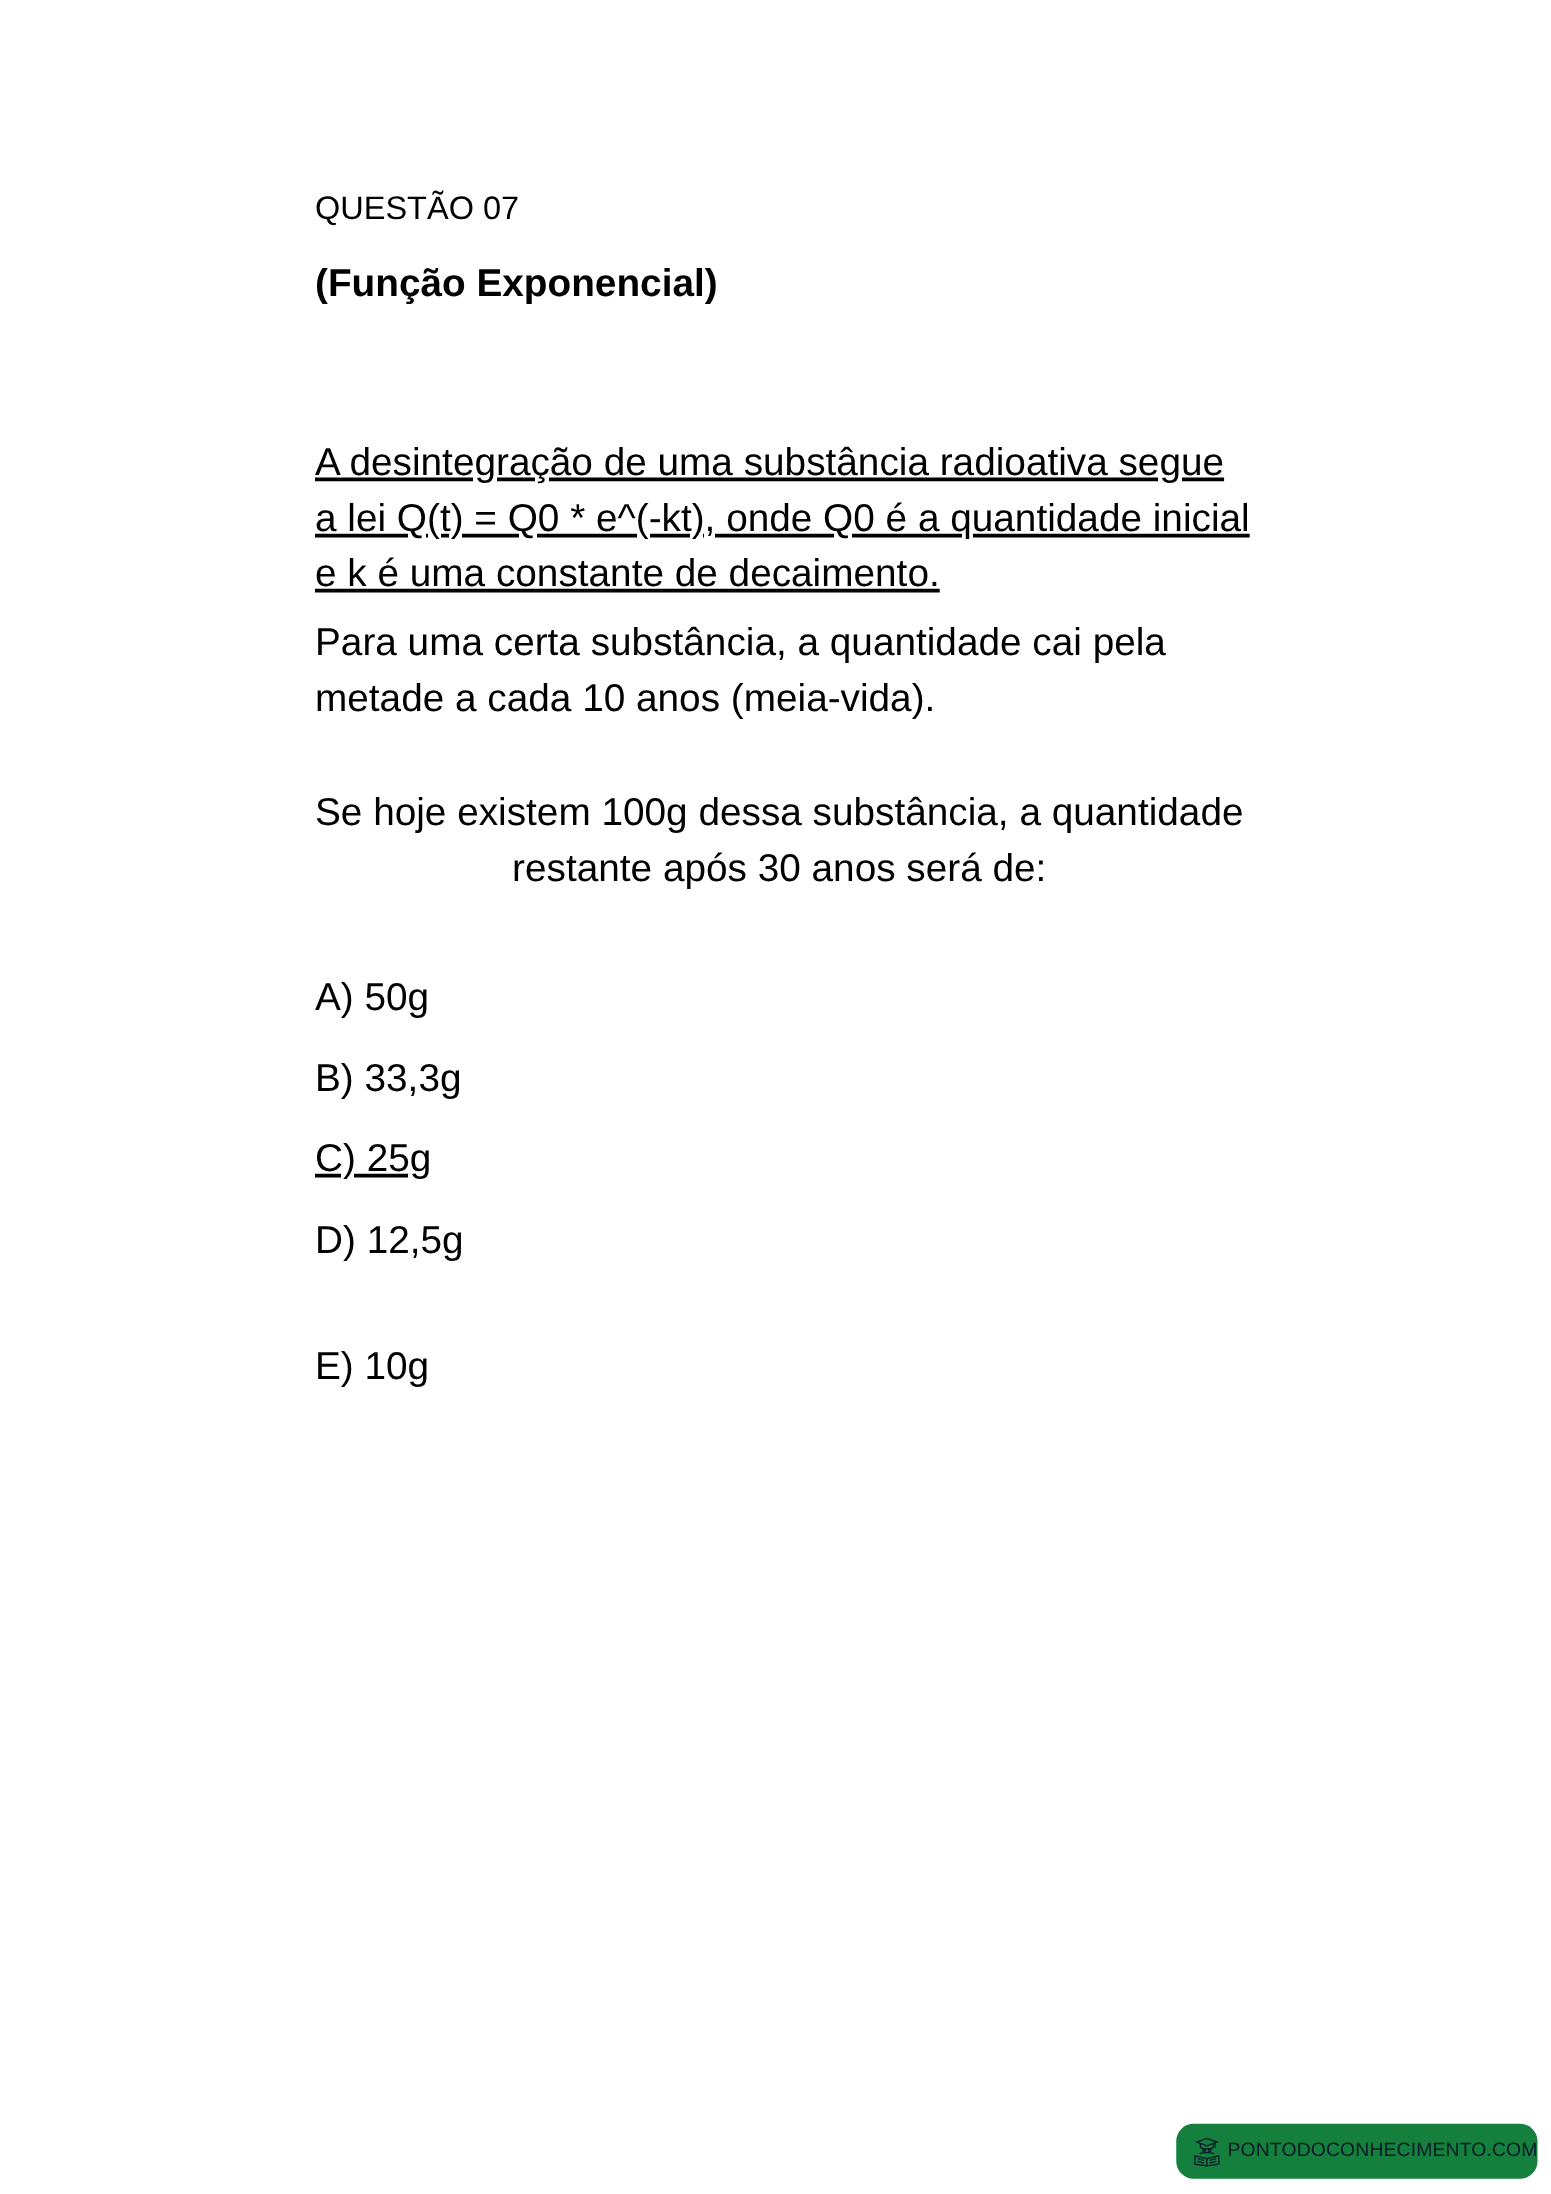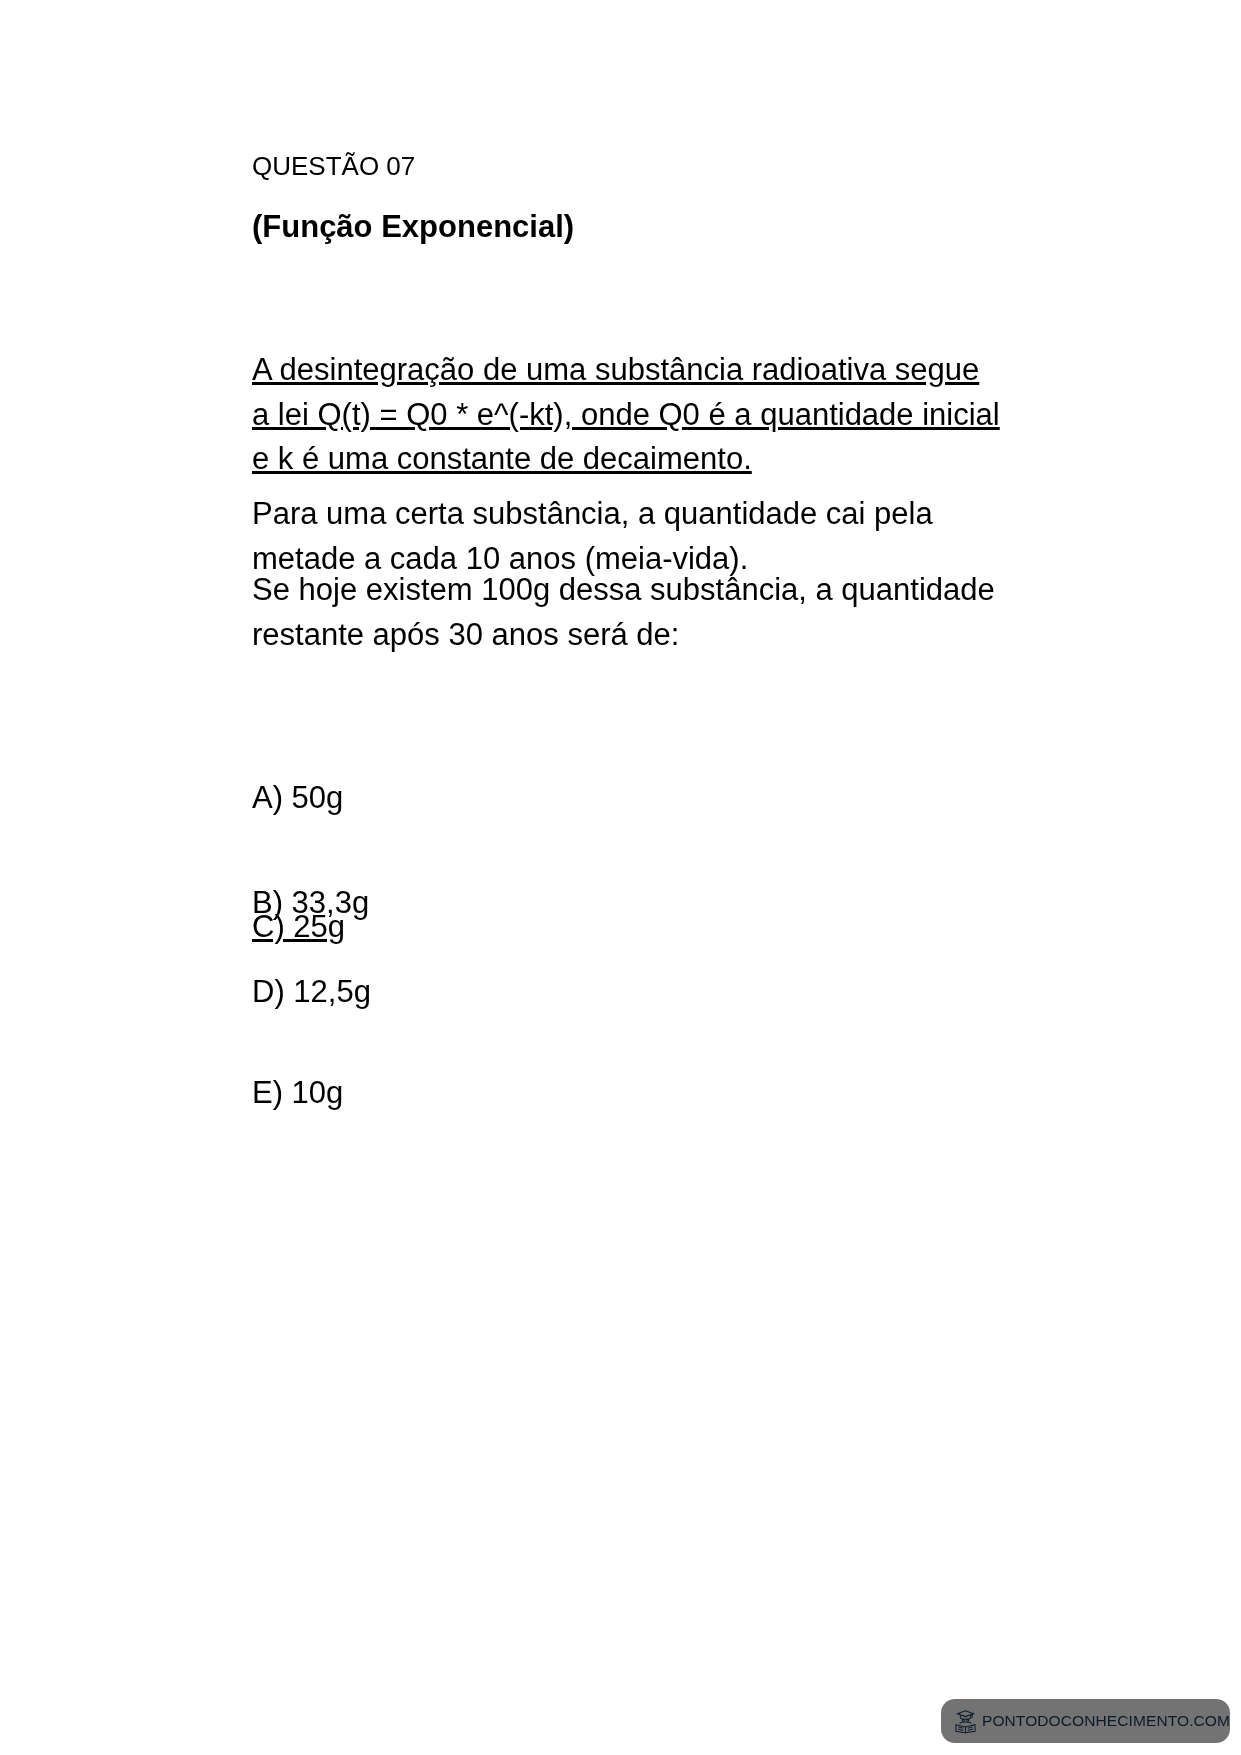--- a/index.html
+++ b/index.html
@@ -6,21 +6,21 @@
     body {
       width: 1241px; height: 1755px; background: #ffffff; position: relative; overflow: hidden;
       font-family: "Liberation Sans", sans-serif; color: #000;
     }
     .title { position: absolute; left: 252px; top: 148px; font-weight: normal; font-size: 26px; line-height: 36px; white-space: nowrap; }
     .subtitle { position: absolute; left: 252px; top: 209px; font-weight: bold; font-size: 31px; line-height: 36px; white-space: nowrap; text-align: right; }
     .para { position: absolute; left: 252px; font-size: 31px; line-height: 44.5px; white-space: nowrap; }
     .opt { position: absolute; left: 252px; font-size: 31px; line-height: 36px; white-space: nowrap; }
     .badge {
       position: absolute; left: 941px; top: 1699px; width: 289px; height: 44px;
-      background: #737373; border-radius: 14px; display: flex; align-items: center;
+      background: #15803d; border-radius: 14px; display: flex; align-items: center;
       box-sizing: border-box; padding-left: 12px;
     }
     .badge-icon { width: 34px; height: 34px; margin-right: 4px; }
     .badge-text { font-size: 15.5px; font-weight: normal; color: #0b1a2a; letter-spacing: 0.1px; white-space: nowrap; }
   </style>
 </head>
 <body>
 
 <div class="title">QUESTÃO 07</div>
 <div class="subtitle">(Função Exponencial)</div>
@@ -29,27 +29,27 @@
   <div>A desintegração de uma substância radioativa segue</div>
   <div>a lei Q(t) = Q0 * e^(-kt), onde Q0 é a quantidade inicial</div>
   <div>e k é uma constante de decaimento.</div>
 </div>
 
 <div class="para" style="top:492px;">
   <div>Para uma certa substância, a quantidade cai pela</div>
   <div>metade a cada 10 anos (meia-vida).</div>
 </div>
 
-<div class="para" style="top:568px;">
+<div class="para" style="top:628px;text-align:center;">
   <div>Se hoje existem 100g dessa substância, a quantidade</div>
   <div>restante após 30 anos será de:</div>
 </div>
 
 <div class="opt" style="top:780px;">A) 50g</div>
-<div class="opt" style="top:845px;margin-top:40px;">B) 33,3g</div>
+<div class="opt" style="top:845px;">B) 33,3g</div>
 <div class="opt" style="top:909px;text-decoration:underline;">C) 25g</div>
 <div class="opt" style="top:974px;">D) 12,5g</div>
 <div class="opt" style="top:1039px;margin-top:36px;">E) 10g</div>
 
 <div class="badge">
   <svg class="badge-icon" viewBox="0 0 34 34" fill="none" stroke="#0b1a2a" stroke-width="1.4">
     <path d="M6 7 L17 3 L28 7 L17 11 Z"></path>
     <path d="M26 8 L26 13"></path>
     <path d="M10 9 L10 13 C12 15 22 15 24 13 L24 9"></path>
     <circle cx="14" cy="16" r="1.4"></circle>

